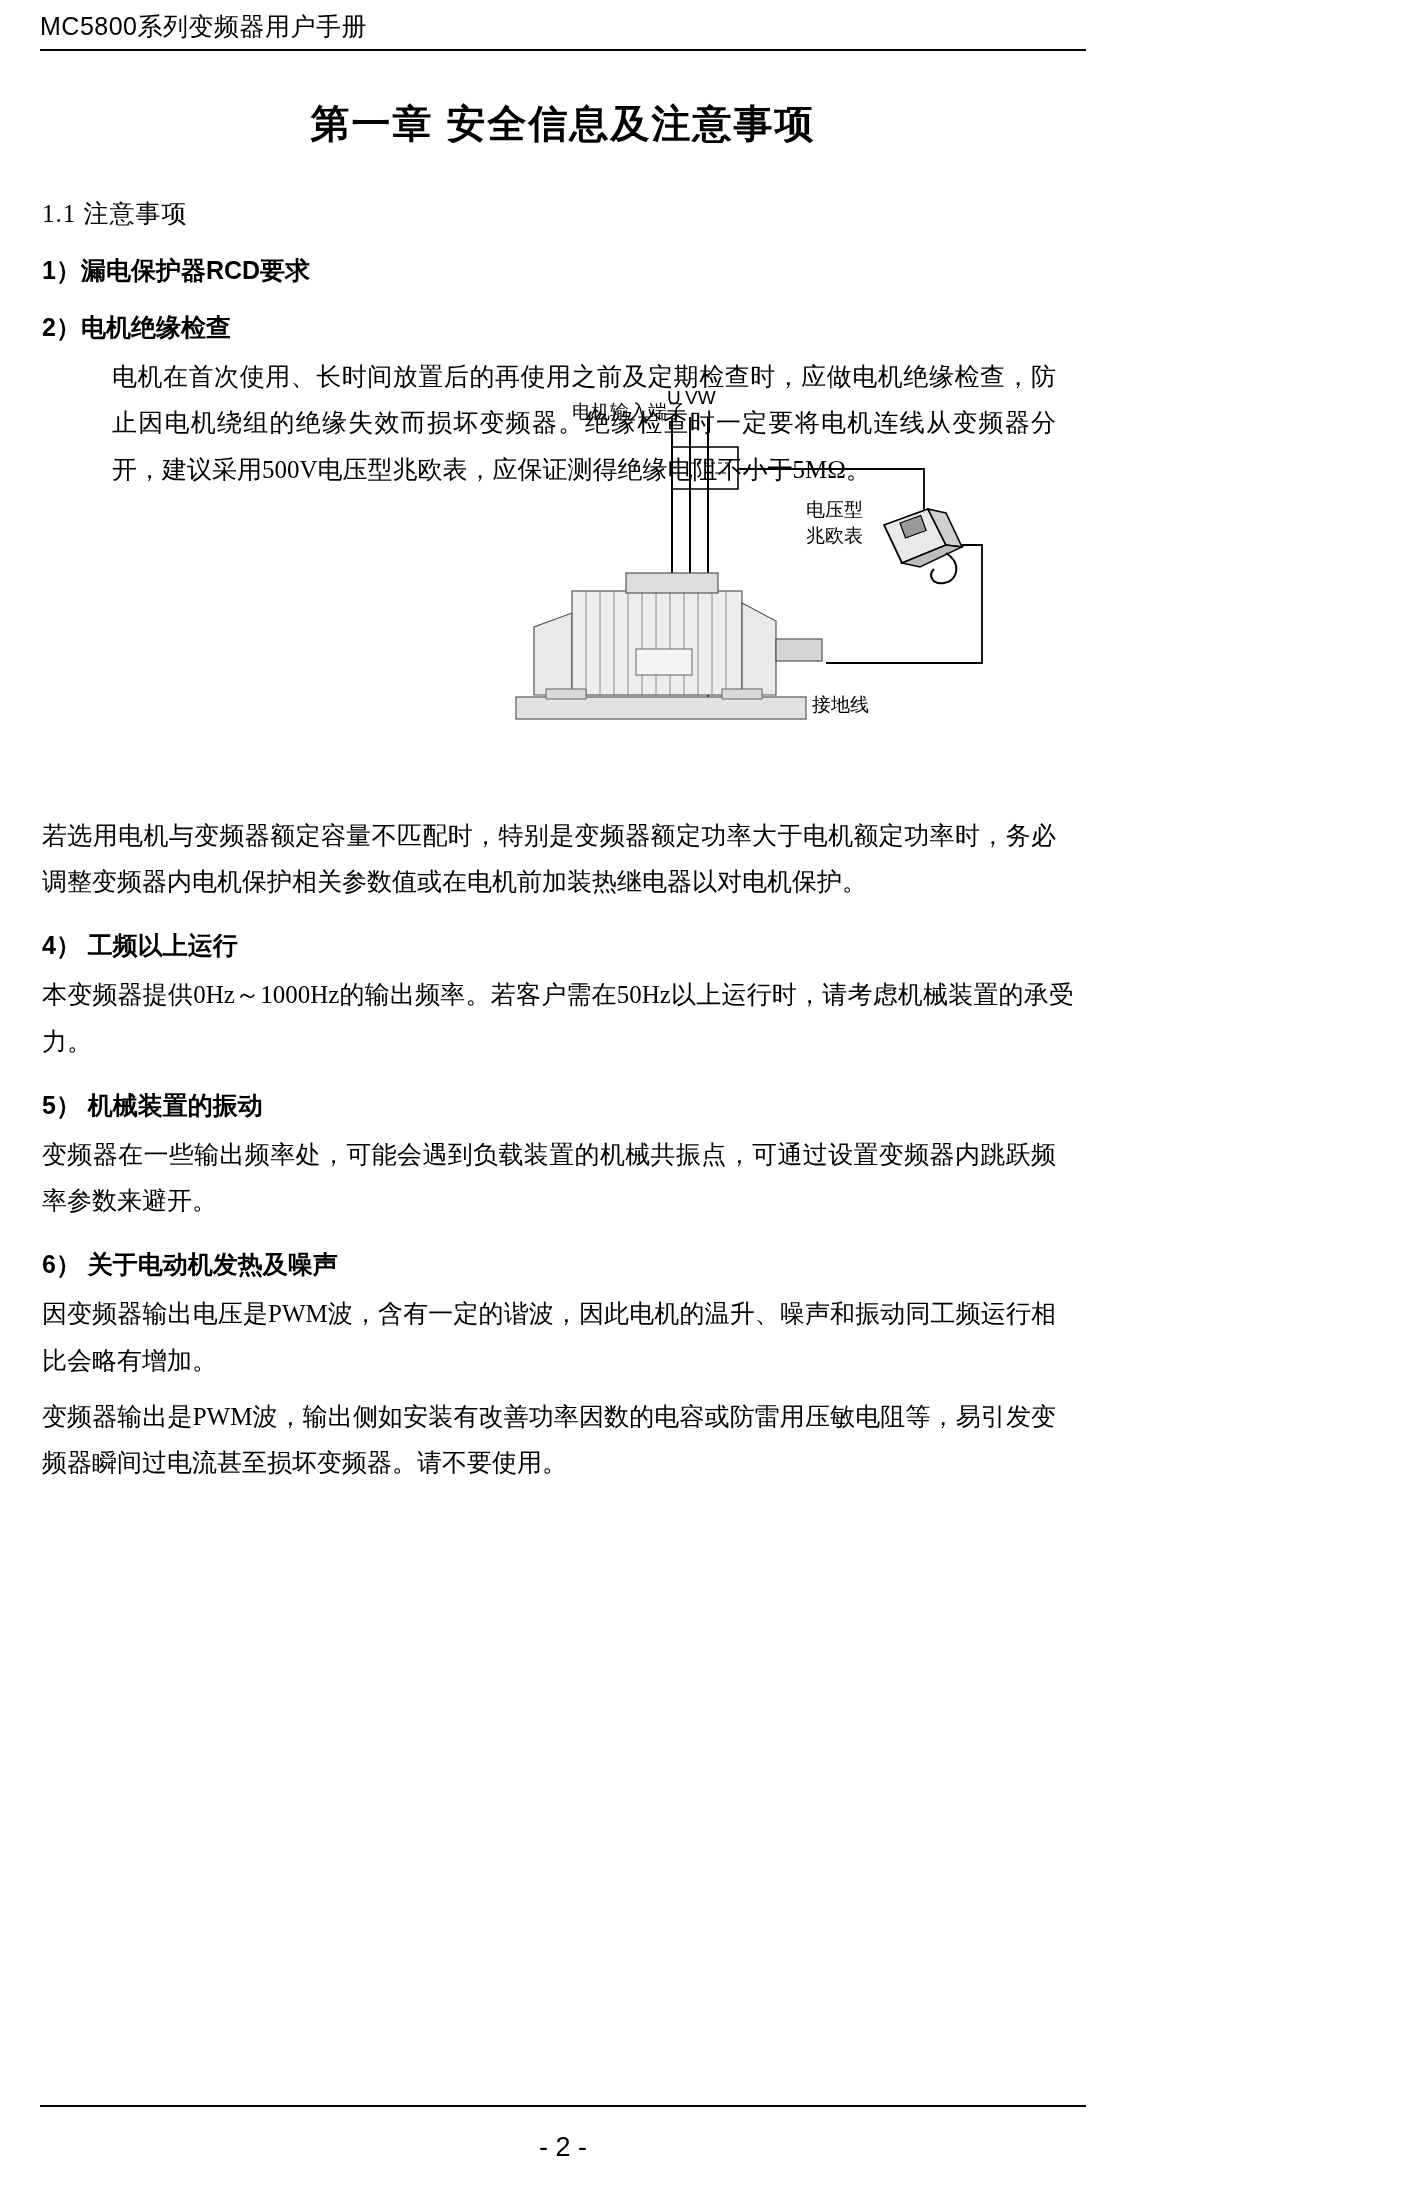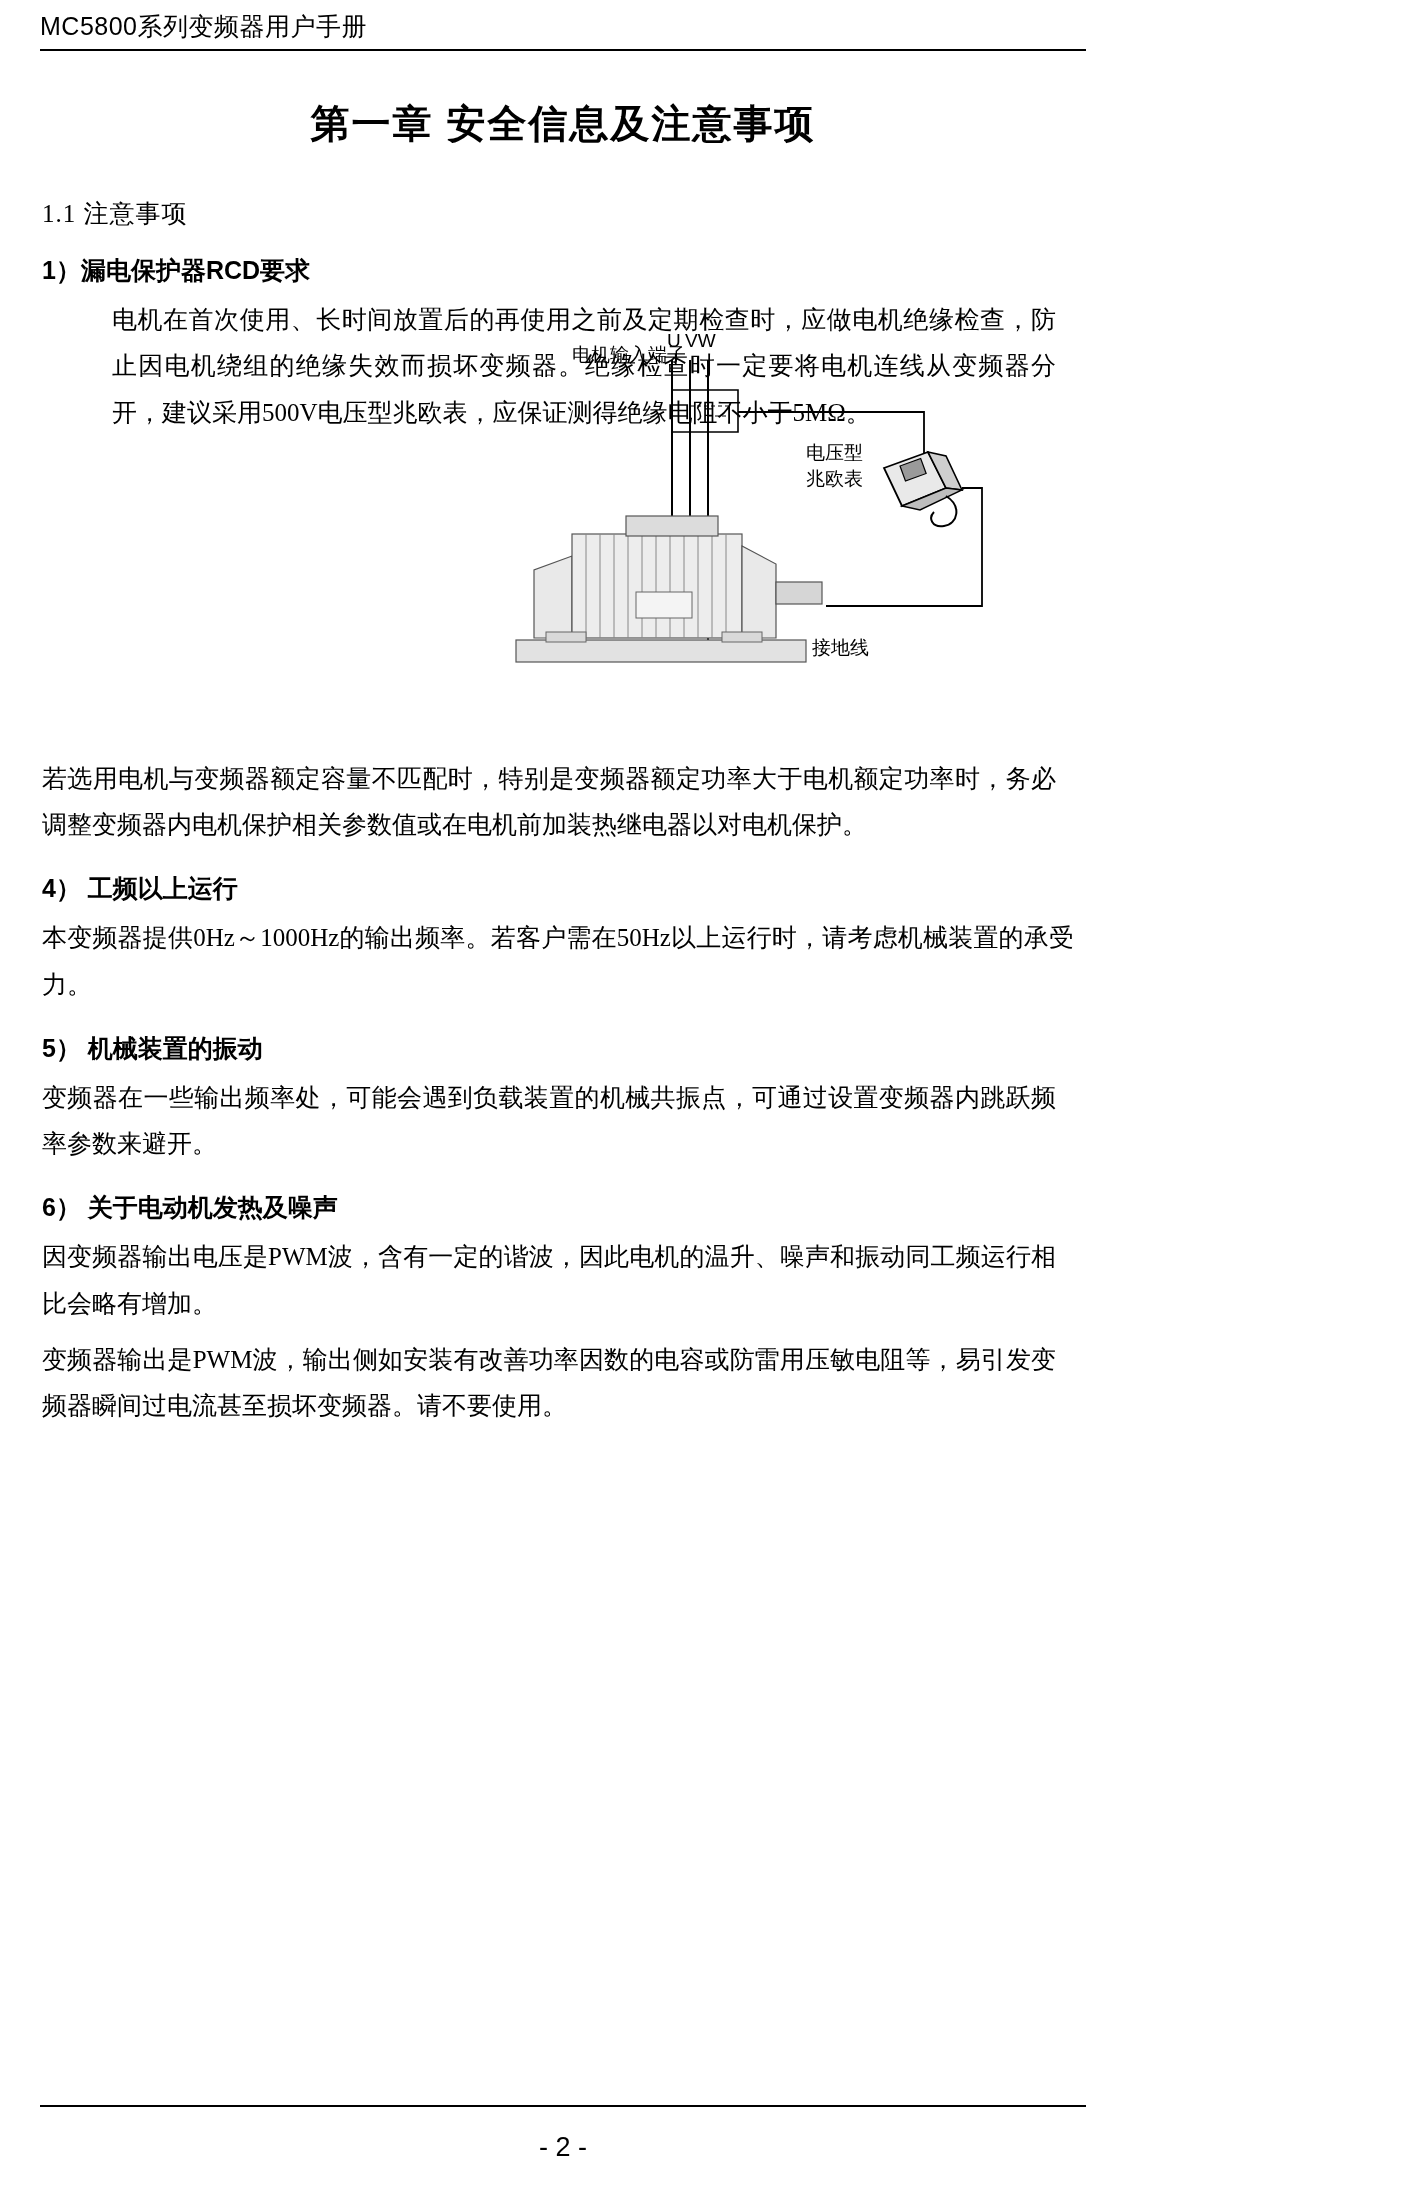--- a/index.html
+++ b/index.html
@@ -122,20 +122,21 @@
     <div>MC5800系列变频器用户手册</div>
     <div class="header-rule"></div>
   </div>
 
   <div class="chapter-title">第一章  安全信息及注意事项</div>
 
   <div class="sec-num">1.1  注意事项</div>
 
   <div class="item-head">1）漏电保护器RCD要求</div>
 
+  <div class="item-head">2）电机绝缘检查</div>
   <div class="body-indent">电机在首次使用、长时间放置后的再使用之前及定期检查时，应做电机绝缘检查，防止因电机绕组的绝缘失效而损坏变频器。绝缘检查时一定要将电机连线从变频器分开，建议采用500V电压型兆欧表，应保证测得绝缘电阻不小于5MΩ。</div>
 
   <div class="figure-wrap">
     <div class="figure">
       <svg viewBox="0 0 560 420" width="560" height="420">
 
         <line x1="196" y1="40" x2="196" y2="300" stroke="#000" stroke-width="2"></line>
         <line x1="214" y1="40" x2="214" y2="300" stroke="#000" stroke-width="2"></line>
         <line x1="232" y1="40" x2="232" y2="300" stroke="#000" stroke-width="2"></line>
 

